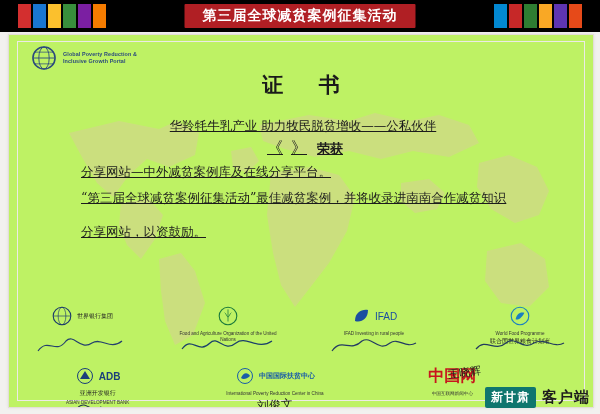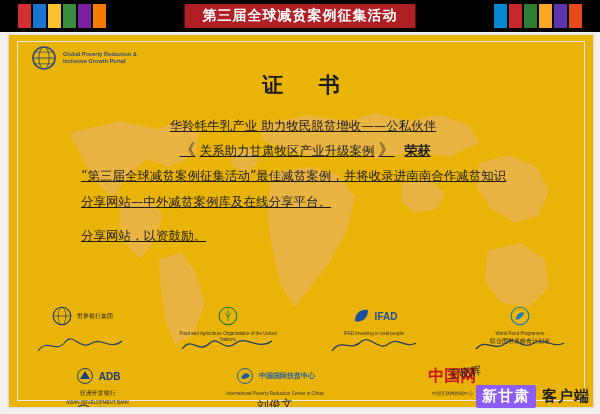--- a/index.html
+++ b/index.html
@@ -59,21 +59,21 @@
     border-radius: 1px;
   }
 
   
   .sheet {
     position: absolute;
     left: 8px;
     top: 34px;
     width: 584px;
     height: 372px;
-    background: #eab308;
+    background: #bef264;
     border: 1px solid #e3ded6;
     box-shadow: 0 0 3px rgba(0,0,0,0.08);
     overflow: hidden;
   }
   .sheet-inner-border {
     position: absolute;
     left: 8px; top: 6px;
     right: 8px; bottom: 6px;
     border: 1px solid #eceae6;
   }
@@ -206,23 +206,23 @@
   
   .brand {
     position: absolute;
     right: 10px;
     bottom: 6px;
     display: flex;
     align-items: center;
     gap: 6px;
   }
   .brand-red {
-    background: #8b5cf6;
+    background: #0f766e;
     color: #fff;
-    font-size: 15px;
+    font-size: 12px;
     font-weight: bold;
     padding: 2px 6px;
     border-radius: 2px;
     letter-spacing: 1px;
   }
   .brand-dark {
     color: #1d1d1d;
     font-size: 15px;
     font-weight: bold;
     letter-spacing: 1px;
@@ -283,26 +283,25 @@
         <div>Inclusive Growth Portal</div>
       </div>
     </div>
 
     <div class="cert-title">证 书</div>
 
     <div class="body-text">
       <div class="line line-center">华羚牦牛乳产业  助力牧民脱贫增收——公私伙伴</div>
       <div class="quote-row">
         <span class="quote-mark">《</span>
-        <span class="line">关系助力甘肃牧区产业升级案例</span>
         <span class="quote-mark">》</span>
         <span class="award-word">荣获</span>
       </div>
+      <div class="para">分享网站—中外减贫案例库及在线分享平台。</div>
       <div class="para">“第三届全球减贫案例征集活动”最佳减贫案例，并将收录进南南合作减贫知识</div>
-      <div class="para">分享网站—中外减贫案例库及在线分享平台。</div>
       <div class="para" style="margin-top:8px">分享网站，以资鼓励。</div>
     </div>
 
     <div class="orgs-row1">
       <div class="org">
         <div class="org-mark">
           <svg width="22" height="22" viewBox="0 0 40 40">
             <circle cx="20" cy="20" r="16" fill="none" stroke="#1b3a6b" stroke-width="2"></circle>
             <ellipse cx="20" cy="20" rx="7" ry="16" fill="none" stroke="#1b3a6b" stroke-width="1.2"></ellipse>
             <line x1="4" y1="20" x2="36" y2="20" stroke="#1b3a6b" stroke-width="1.2"></line>
@@ -325,21 +324,21 @@
         <svg class="signature" viewBox="0 0 110 24">
           <path d="M10 16 C20 2, 26 22, 38 10 C46 2, 52 20, 64 10 C74 2, 86 18, 100 8" fill="none" stroke="#1a3f6b" stroke-width="1.2"></path>
         </svg>
       </div>
 
       <div class="org">
         <div class="org-mark">
           <svg width="20" height="20" viewBox="0 0 40 40">
             <path d="M8 30 C8 12, 22 6, 34 8 C34 26, 20 34, 8 30 Z" fill="#1b4ea0"></path>
           </svg>
-          <span style="font-size:10px;font-weight:bold;color:#1b4ea0">IFAD</span>
+          <span style="font-size:10px;font-weight:normal;color:#1b4ea0">IFAD</span>
         </div>
         <div class="org-caption">IFAD  Investing in rural people</div>
         <svg class="signature" viewBox="0 0 110 24">
           <path d="M14 18 C24 4, 32 20, 44 8 C54 2, 60 20, 72 10 C80 4, 88 16, 98 10" fill="none" stroke="#233a63" stroke-width="1.2"></path>
         </svg>
       </div>
 
       <div class="org">
         <div class="org-mark">
           <svg width="22" height="22" viewBox="0 0 40 40">

